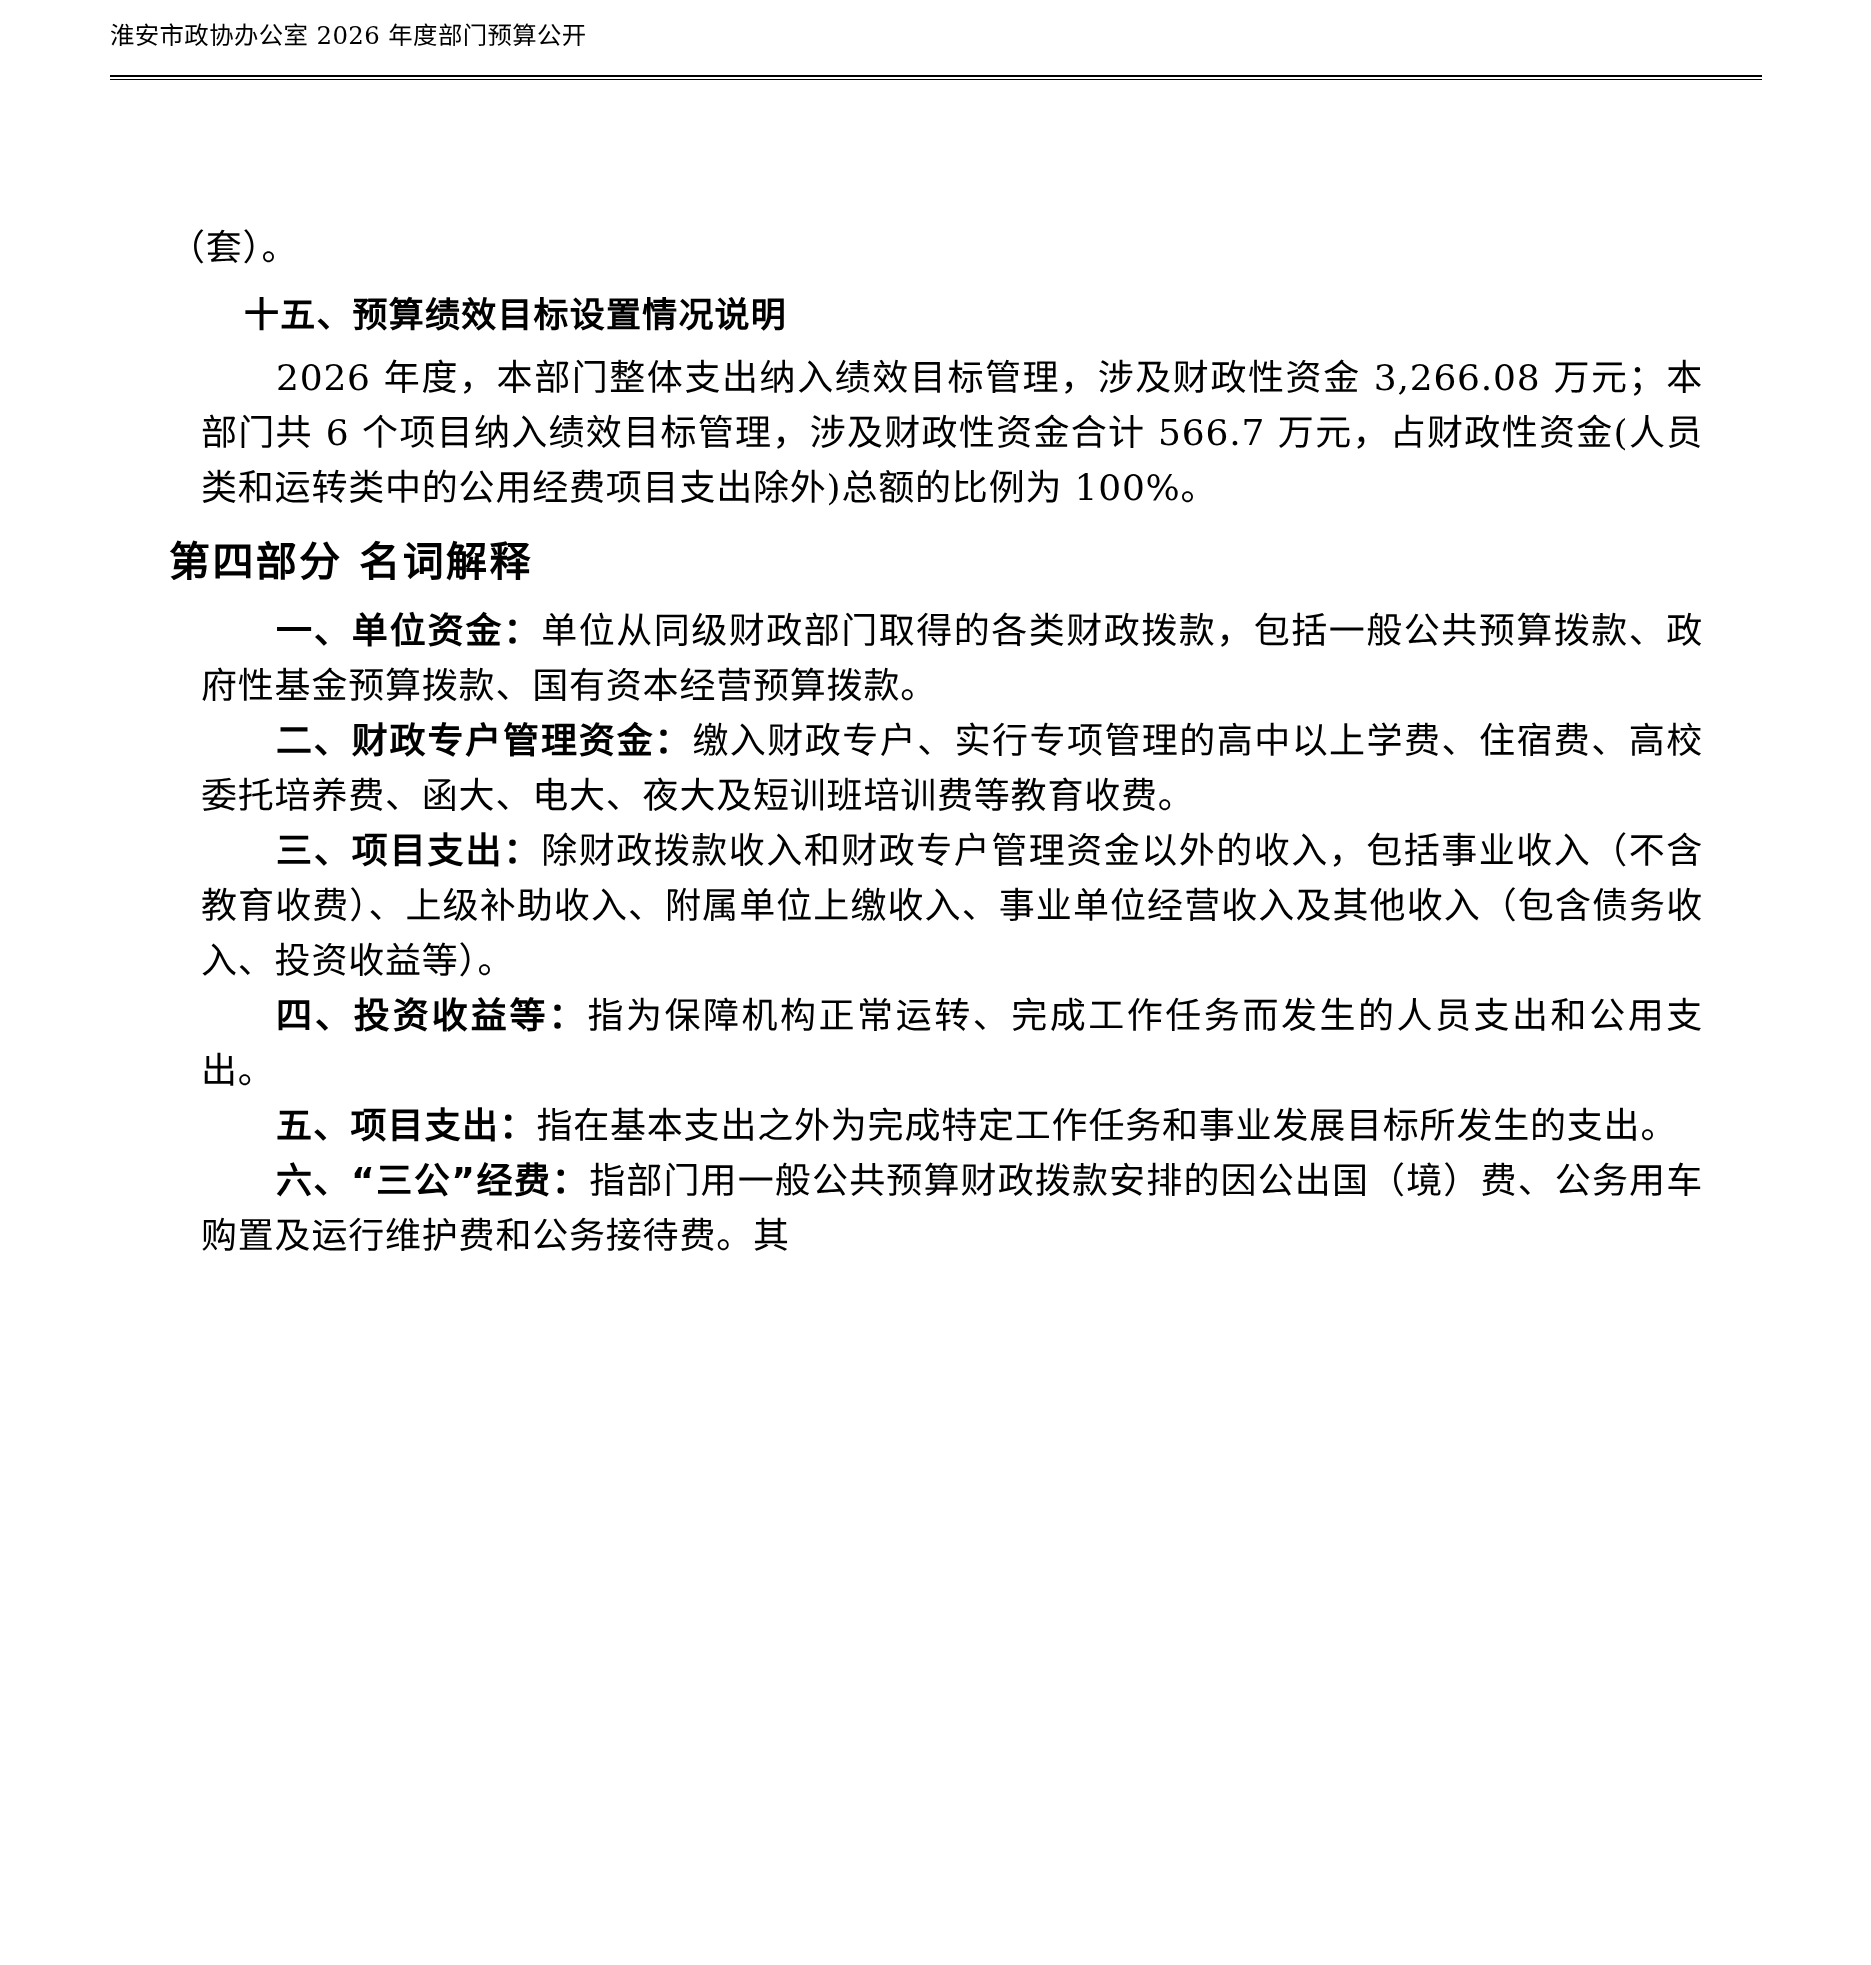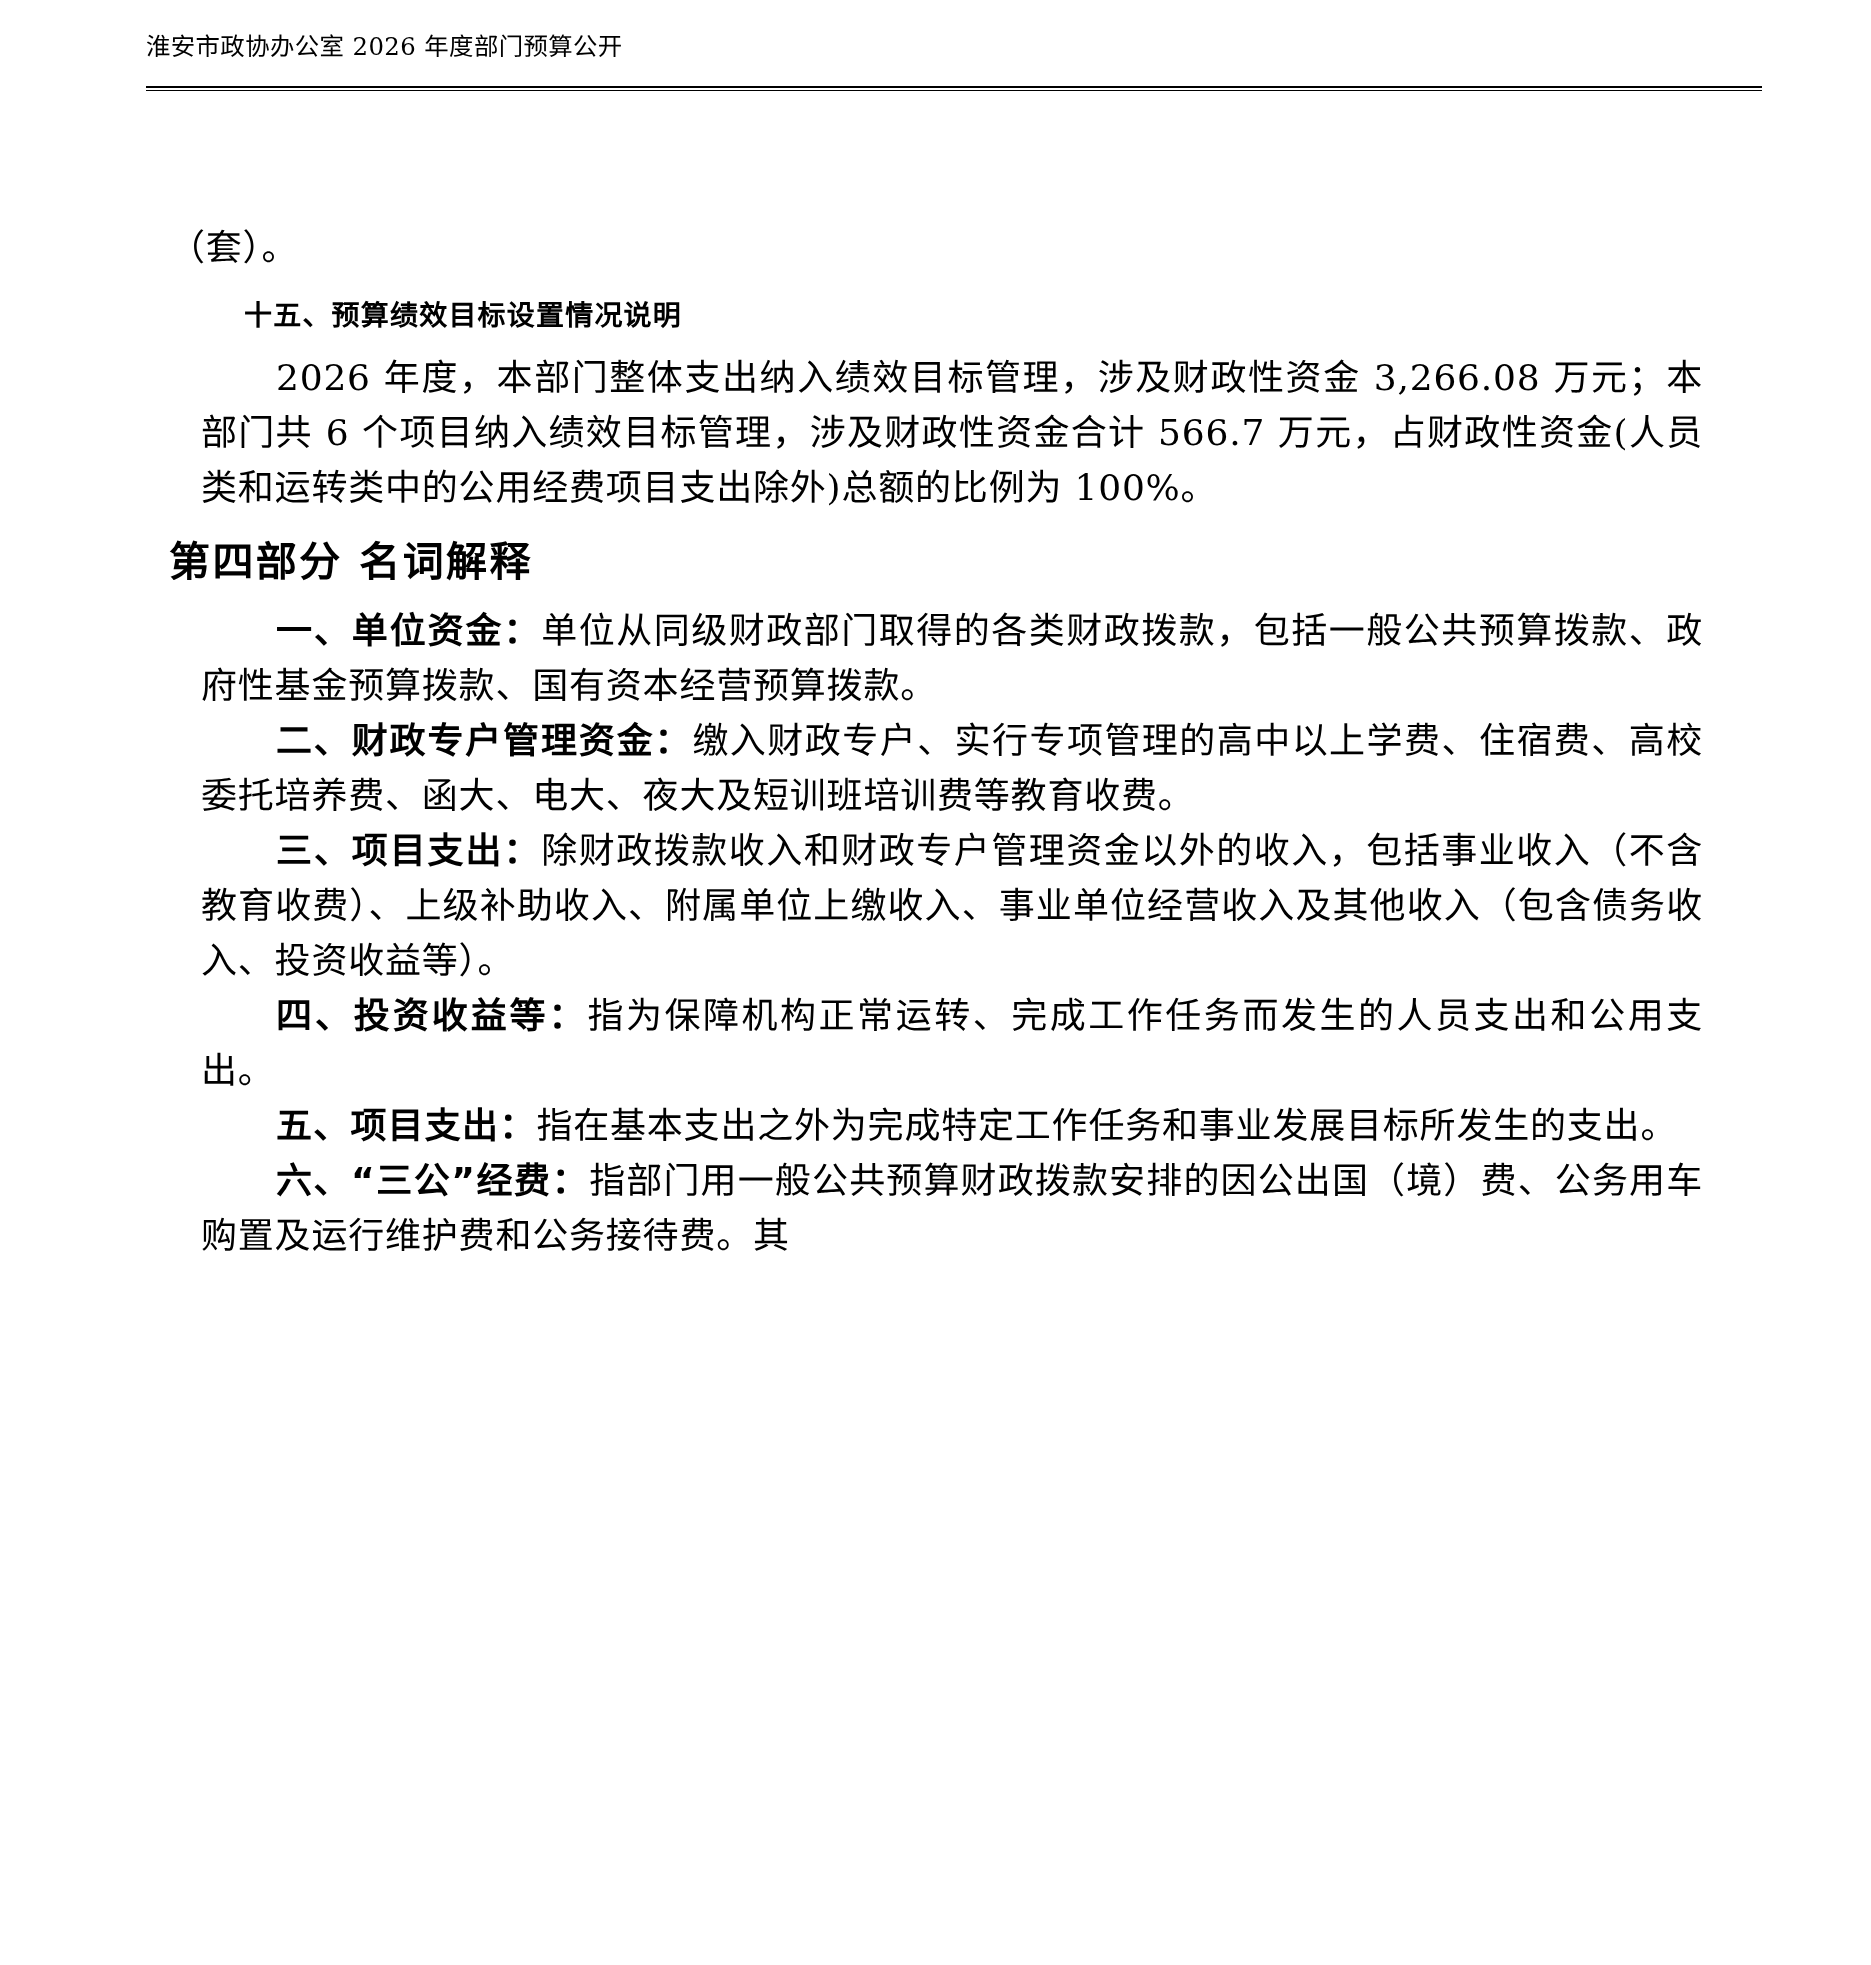--- a/index.html
+++ b/index.html
@@ -20,23 +20,22 @@
     box-sizing: border-box;
     padding: 0;
     overflow: hidden;
   }
 
   
   .header-zone {
     position: absolute;
     left: 110px;
     right: 110px;
-    top: 32px;
+    top: 21px;
     height: 59px;
-    margin-left: 36px;
   }
   .header-text {
     font-family: "DejaVu Serif", "Liberation Serif", serif;
     font-size: 24.4px;
     line-height: 1.25;
     letter-spacing: 0.4px;
     color: #000000;
     white-space: nowrap;
   }
   .header-rule {
@@ -68,21 +67,21 @@
     text-indent: 0;
     word-break: break-all;
   }
   .para.indent {
     text-indent: 75px;
     margin-left: 32px;
   }
 
   
   .h2 {
-    font-size: 28px;
+    font-size: 35px;
     line-height: 55px;
     font-weight: bold;
     letter-spacing: 1.2px;
     margin: 13.4px 0 7px 0;
     text-indent: 75px;
     font-family: "DejaVu Sans", "Liberation Sans", sans-serif;
   }
 
   
   .h1 {

